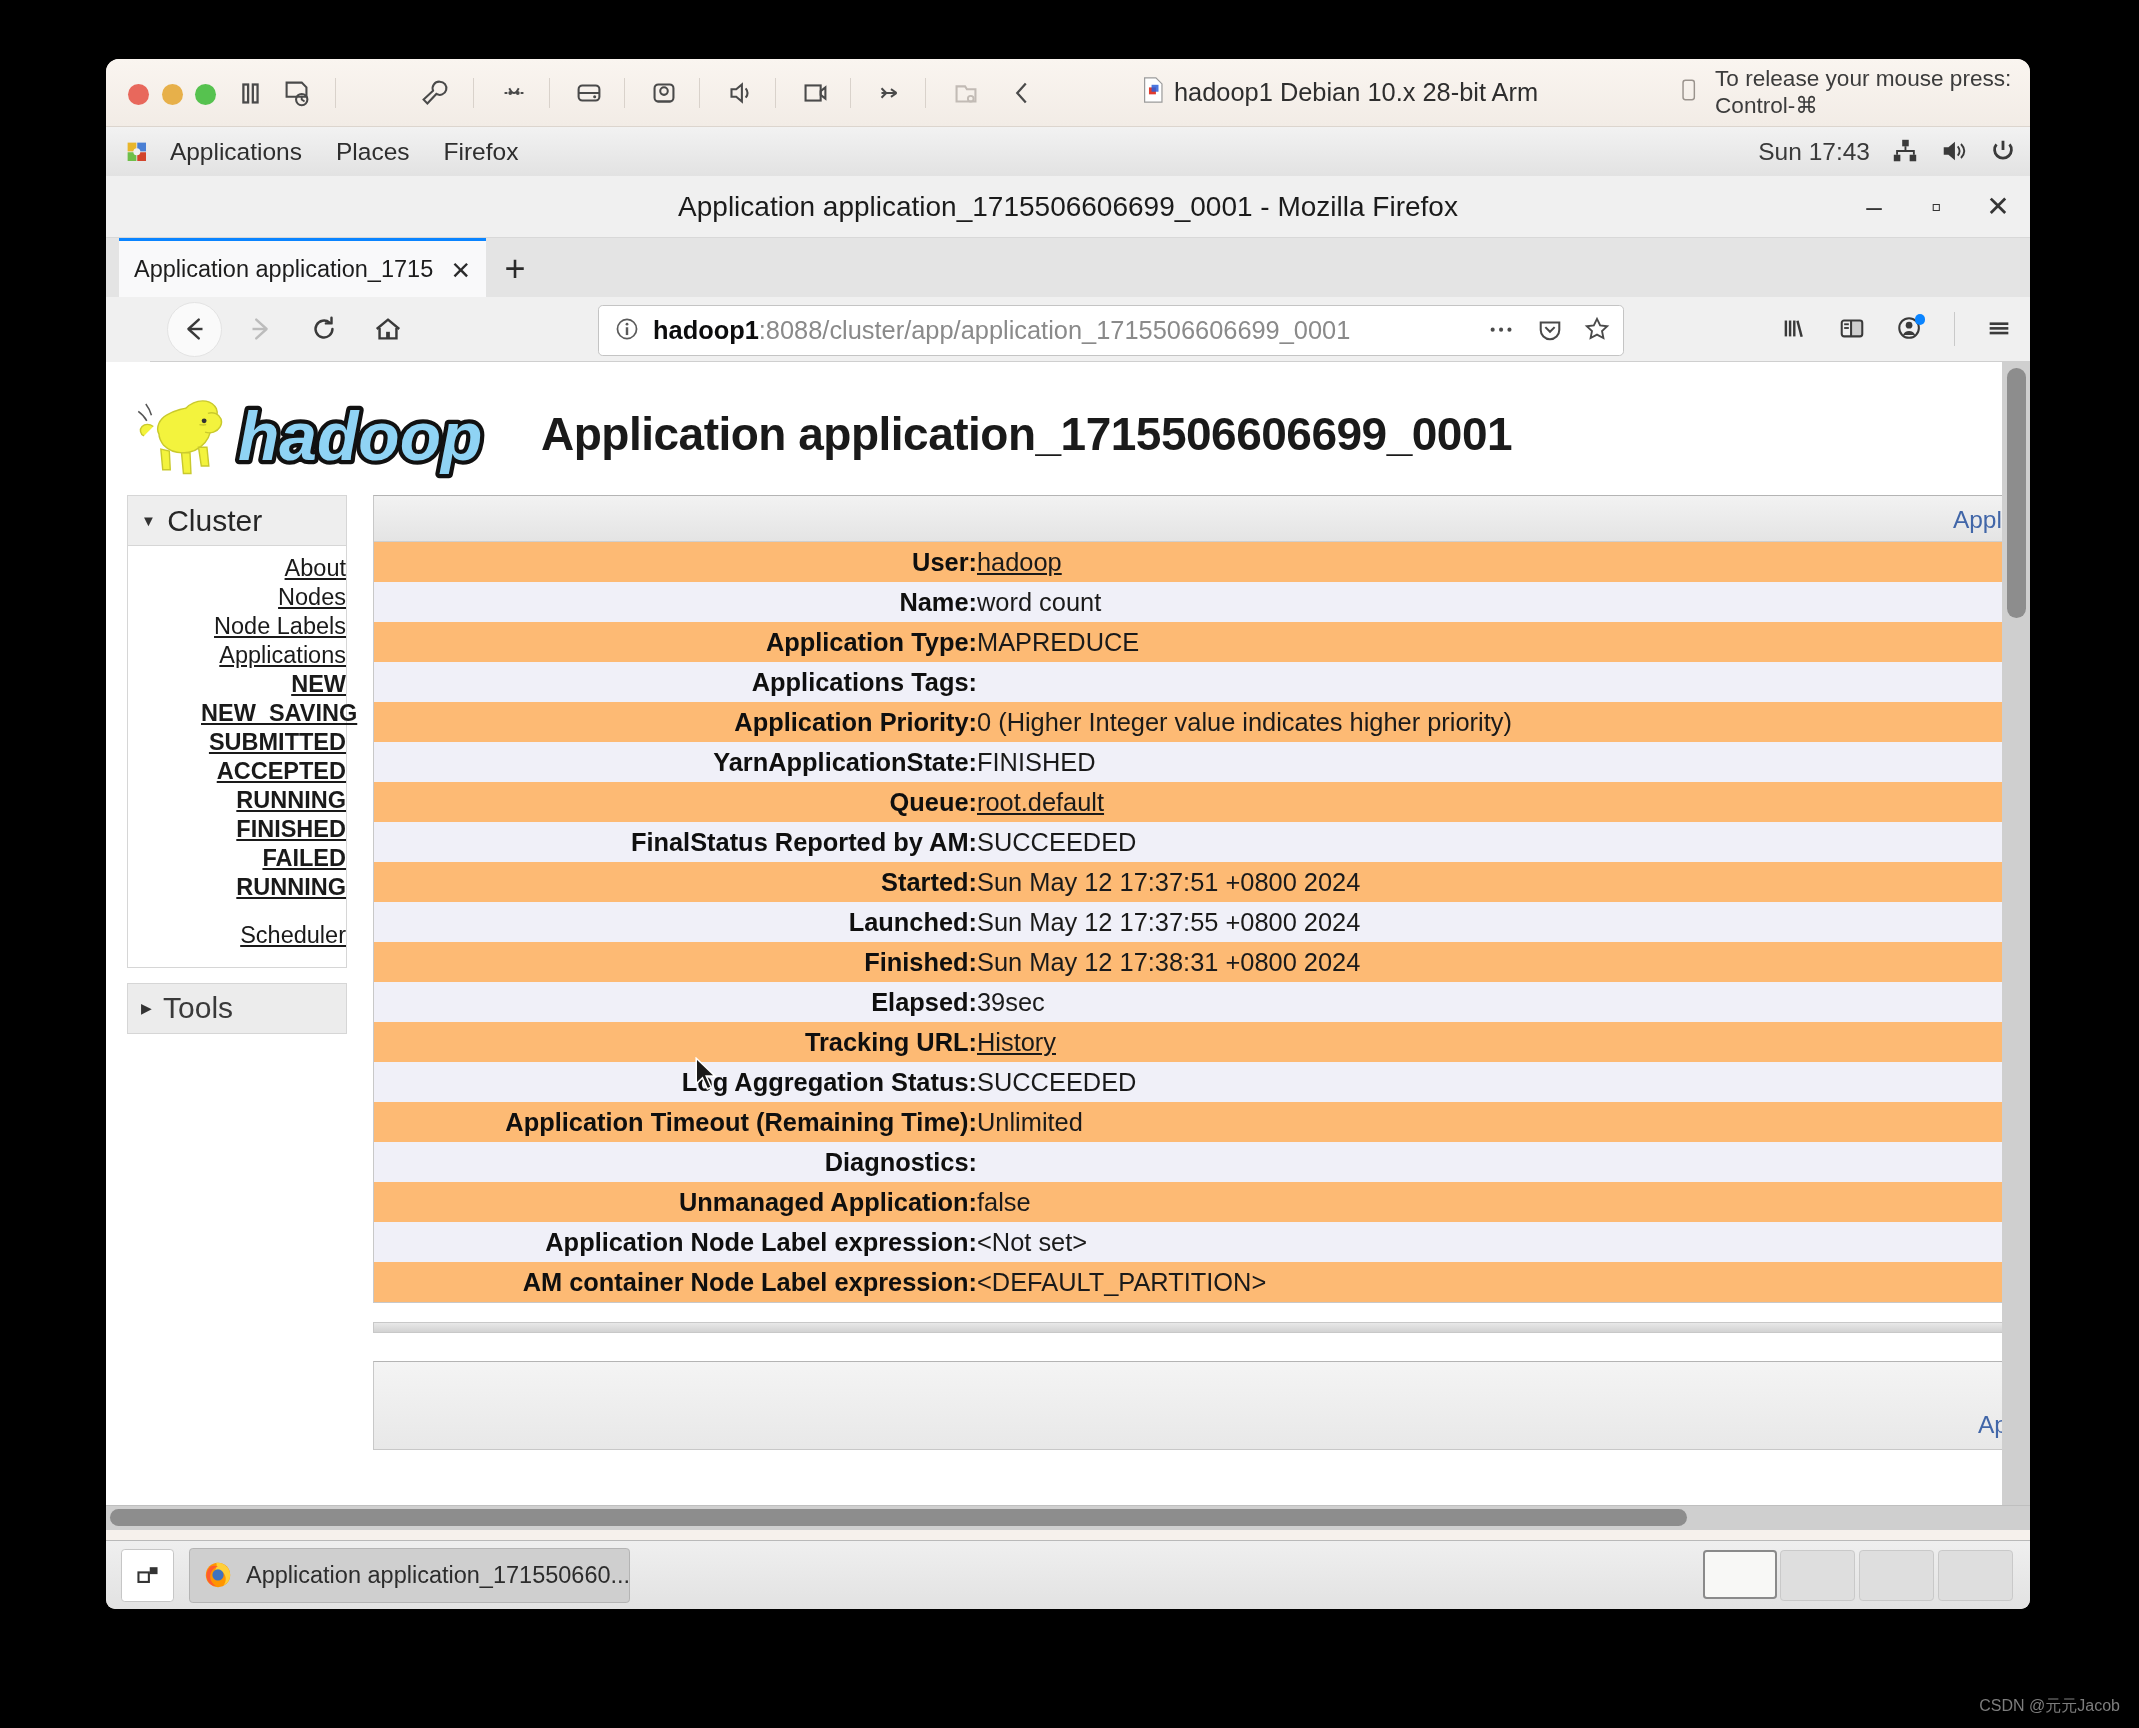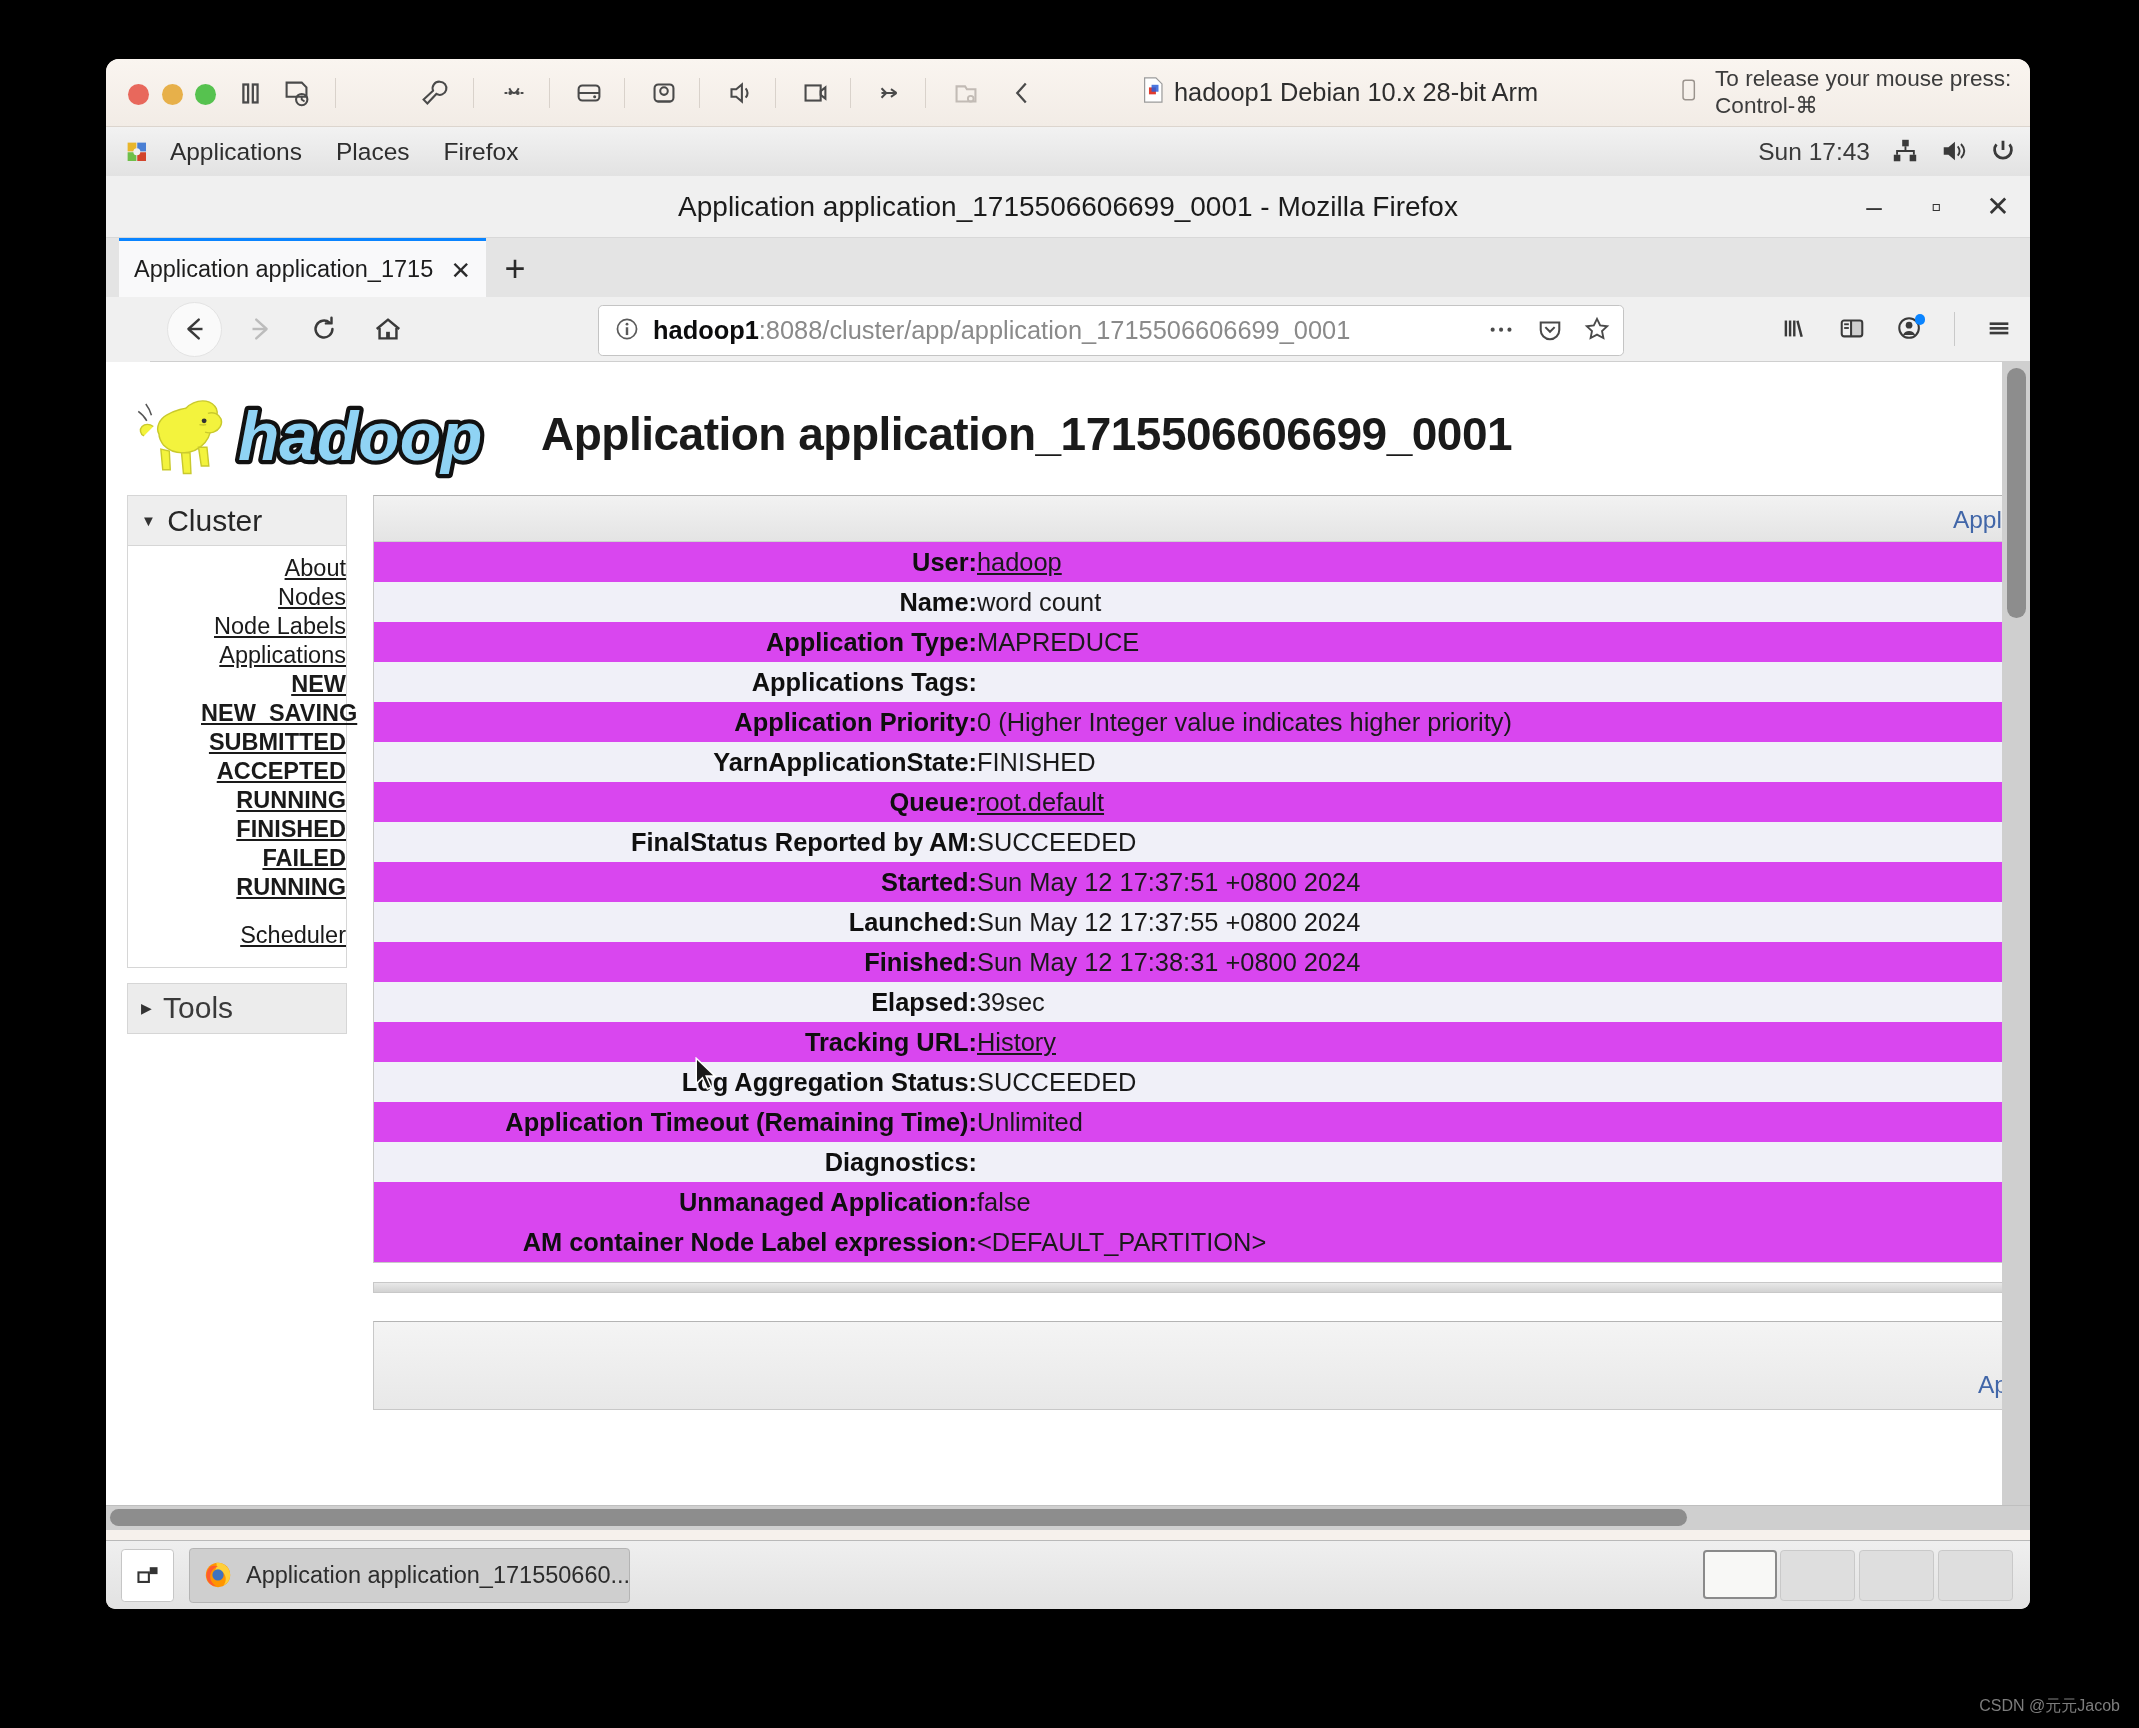--- a/index.html
+++ b/index.html
@@ -88,21 +88,21 @@
     display:flex;align-items:center;font-size:30px;color:#3a3a3a;padding-left:13px;}
   .tools-block .caret{font-size:14px;}
 
   .main{flex:1;margin-left:26px;position:relative;}
   .table-wrap{border:0.9px solid #c8c8c8;border-top:1.9px solid #b4b4b4;background:#fff;}
   .tbl-head{height:45px;background:linear-gradient(#f2f2f2,#e4e4e4);
     border-bottom:0.9px solid #cfcfcf;position:relative;}
   .tbl-head span{position:absolute;right:9.4px;top:9.4px;font-size:24.5px;color:#4166a8;}
   table.kv{width:100%;border-collapse:collapse;table-layout:fixed;}
   table.kv td{height:40px;padding:0;font-size:25.4px;vertical-align:middle;}
-  table.kv tr.odd{background:#d946ef;}
+  table.kv tr.odd{background:#fdba74;}
   table.kv tr.even{background:#f0f0f8;}
   td.k{width:603px;text-align:right;font-weight:700;color:#0f0f0f;padding-right:13px;white-space:nowrap;}
   td.v{color:#1a1a1a;white-space:nowrap;}
   td.v a{color:#1a1a1a;text-decoration:underline;}
   .mini-bar{height:8.5px;background:linear-gradient(#e8e8e8,#d2d2d2);border:0.9px solid #c8c8c8;margin-top:19px;}
   .table2{margin-top:28px;border:0.9px solid #c8c8c8;border-top:1.9px solid #b4b4b4;
     height:87px;background:linear-gradient(#f4f4f4,#e8e8e8);position:relative;}
   .table2 span{position:absolute;right:7.5px;bottom:9.4px;font-size:24.5px;color:#4166a8;}
 
   
@@ -515,20 +515,24 @@
                   <td class="v">Unlimited</td>
                 </tr>
                 <tr class="even">
                   <td class="k">Diagnostics:</td>
                   <td class="v"></td>
                 </tr>
                 <tr class="odd">
                   <td class="k">Unmanaged Application:</td>
                   <td class="v">false</td>
                 </tr>
+                <tr class="even">
+                  <td class="k">Application Node Label expression:</td>
+                  <td class="v">&lt;Not set&gt;</td>
+                </tr>
                 <tr class="odd">
                   <td class="k">AM container Node Label expression:</td>
                   <td class="v">&lt;DEFAULT_PARTITION&gt;</td>
                 </tr>
               </tbody>
             </table>
           </div>
 
           <div class="mini-bar"></div>
 

